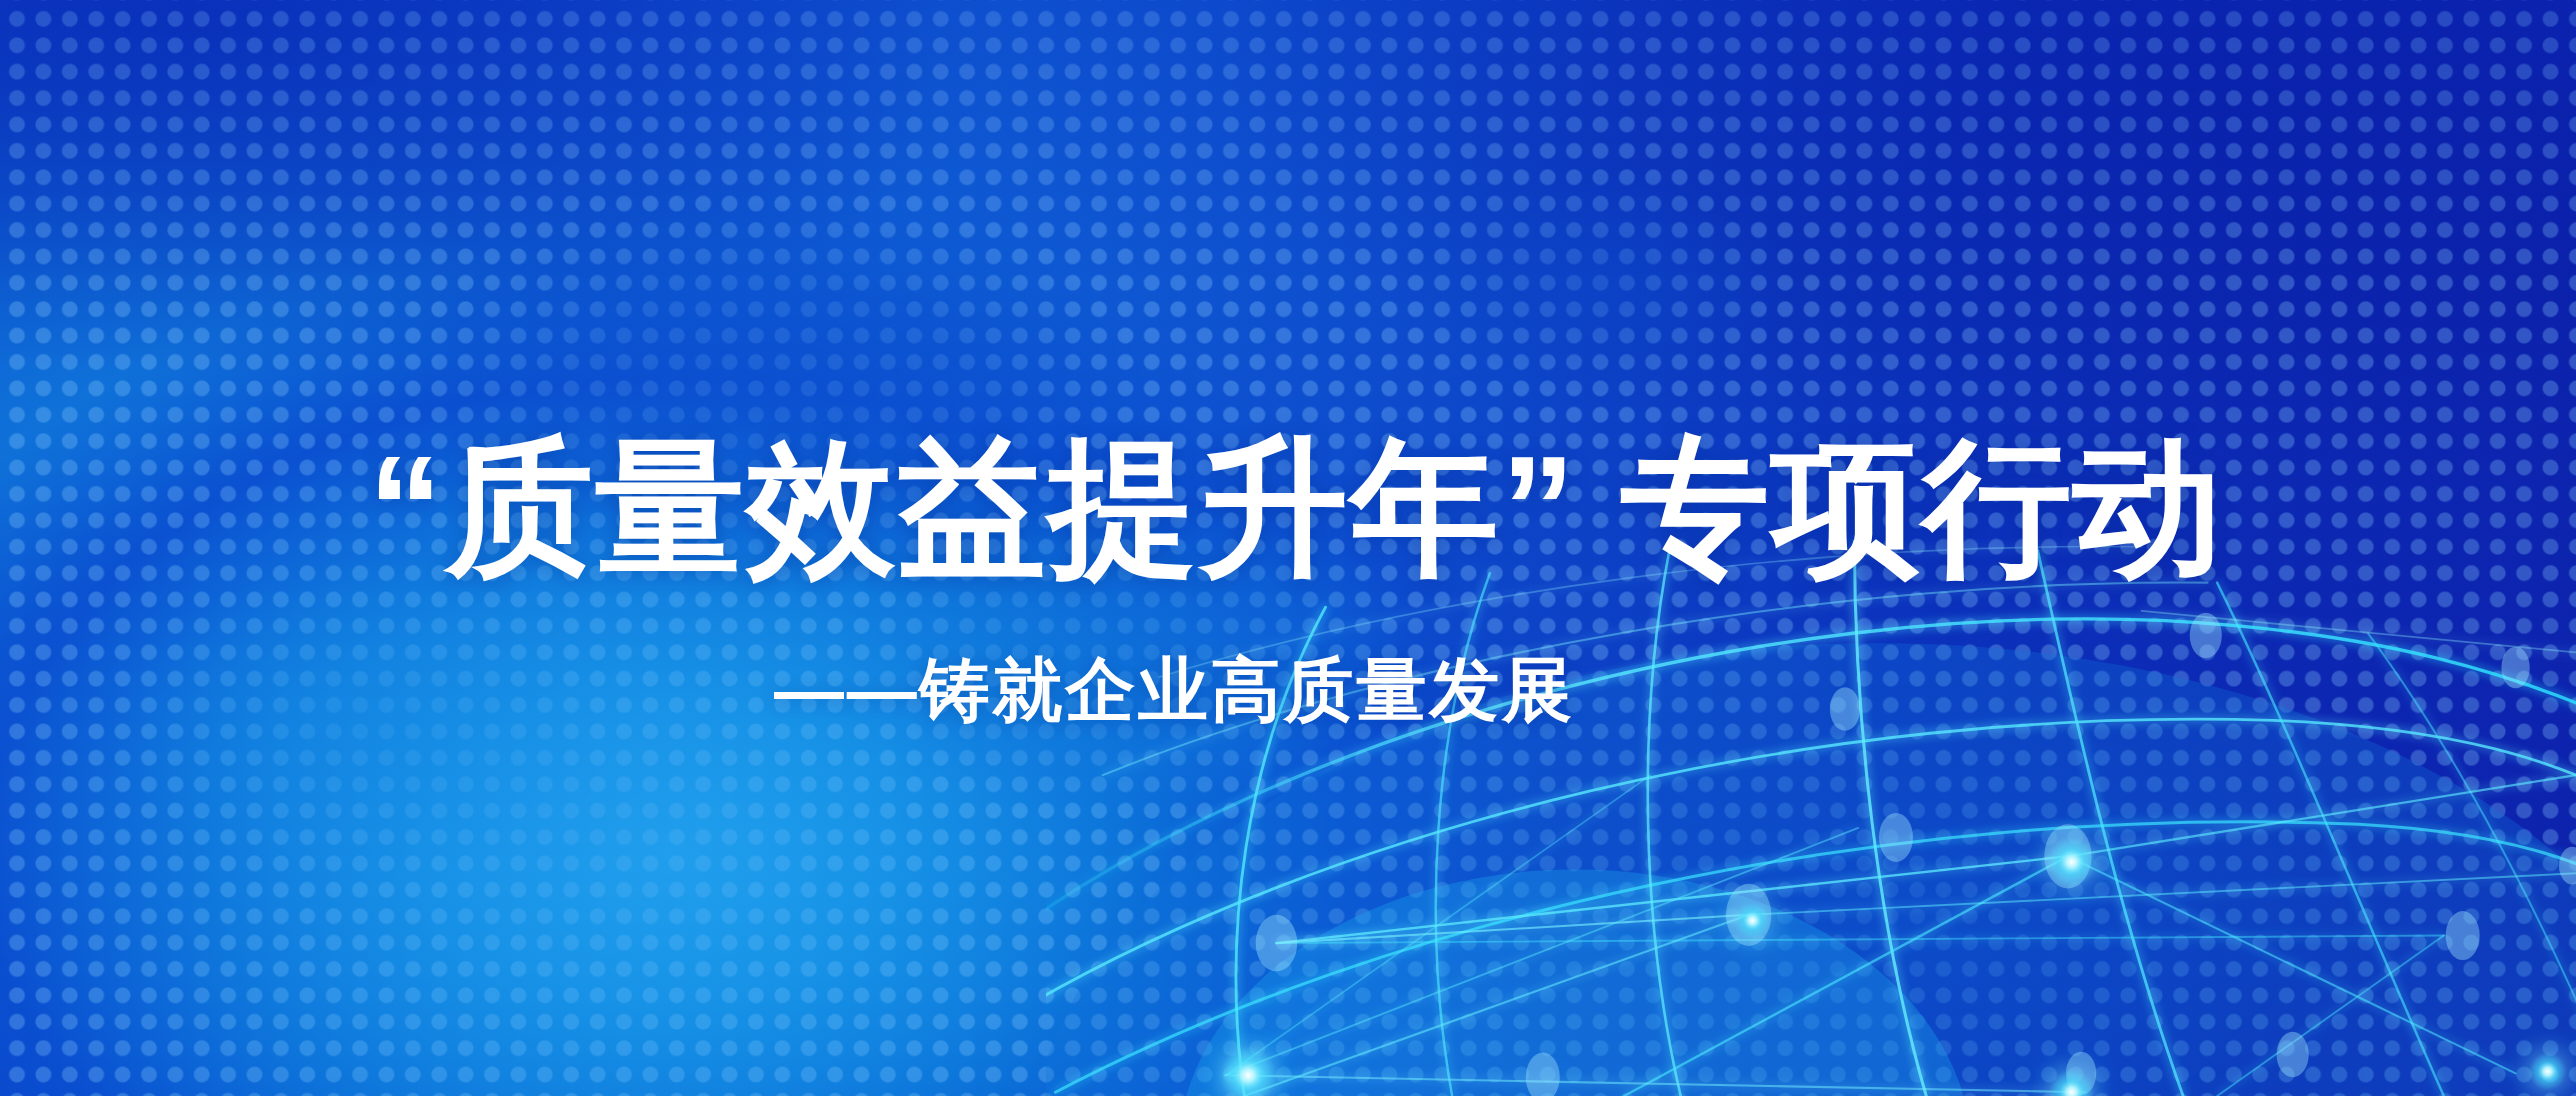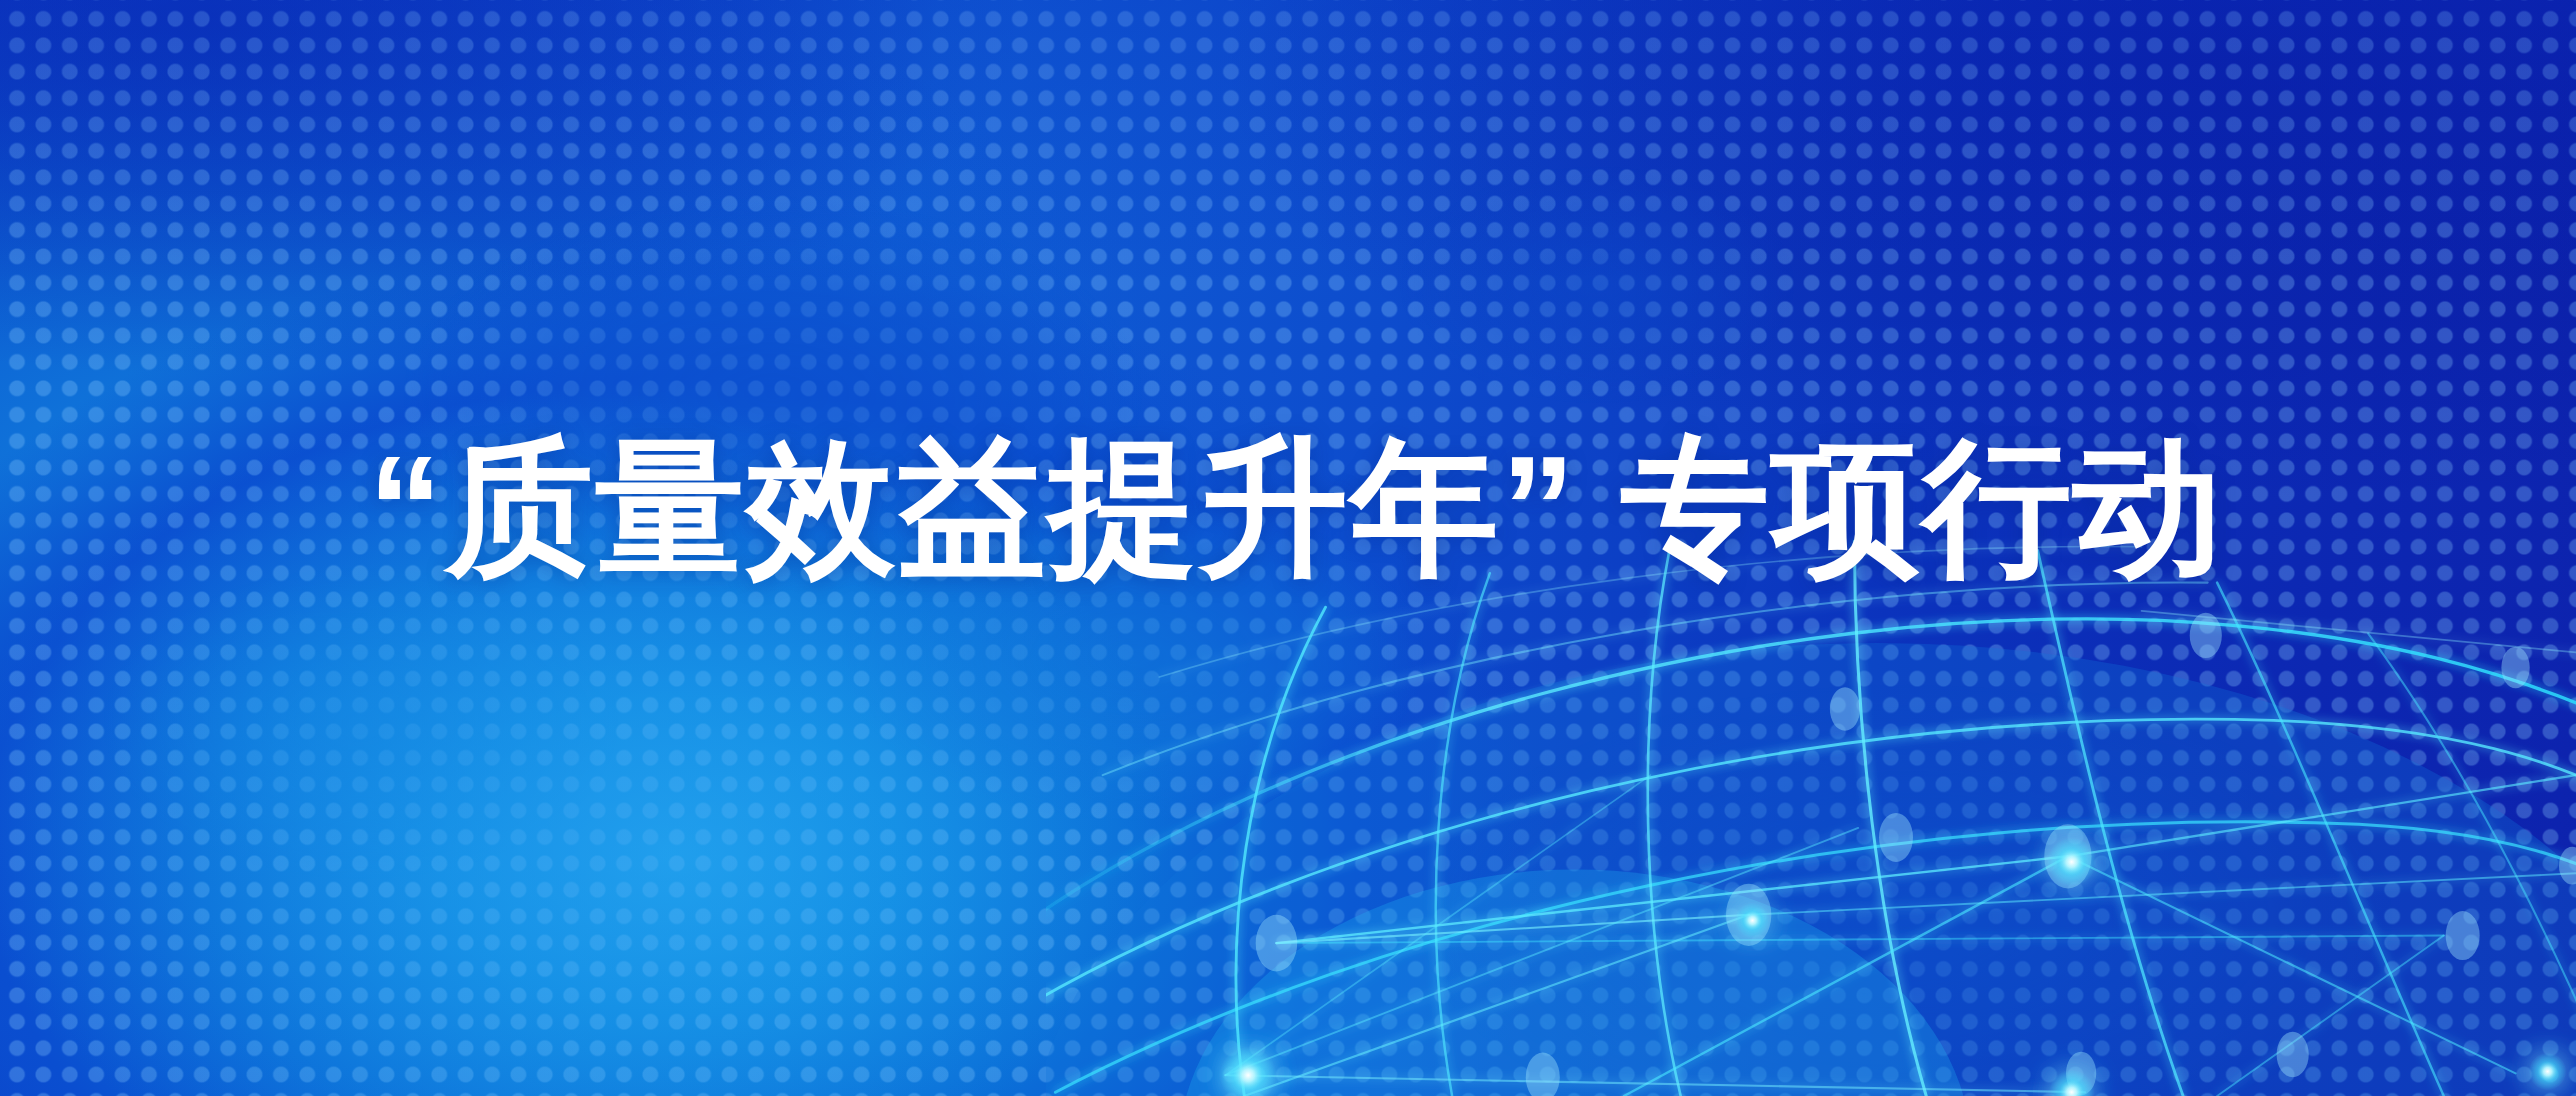--- a/index.html
+++ b/index.html
@@ -174,16 +174,17 @@
         <circle class="glow-node" cx="214" cy="618" r="30" fill="url(#hotspot)"></circle>
         <circle class="glow-node" cx="748" cy="454" r="19" fill="url(#hotspot)"></circle>
         <circle class="glow-node" cx="1086" cy="636" r="24" fill="url(#hotspot)"></circle>
         <circle class="glow-node" cx="1590" cy="614" r="20" fill="url(#hotspot)"></circle>
       </g>
     </svg>
   </div>
 
   <div class="copy">
     <div class="title">“质量效益提升年” 专项行动</div>
+    <div class="subtitle">——铸就企业高质量发展</div>
   </div>
 
 </div>
 
 
 </body></html>

